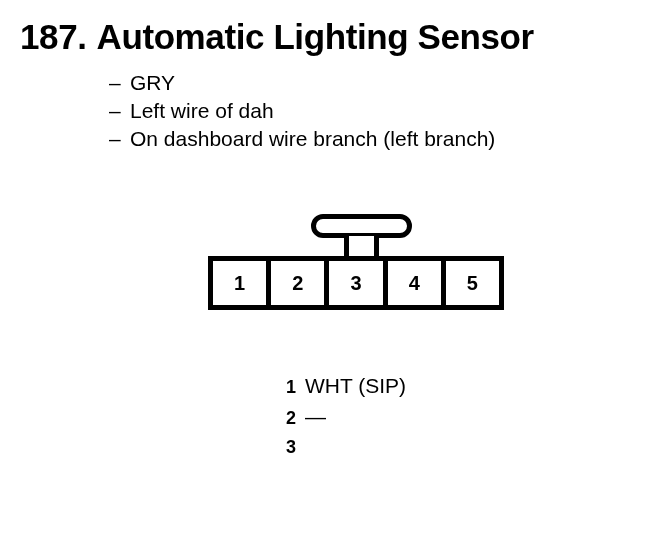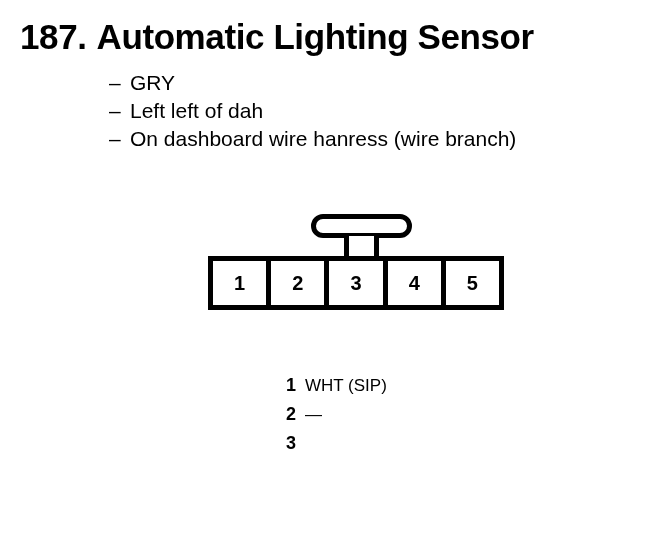--- a/index.html
+++ b/index.html
@@ -135,44 +135,44 @@
   }
   .legend-num {
     width: 20px;
     flex: 0 0 20px;
     text-align: right;
     font-weight: bold;
     font-size: 18px;
     margin-right: 9px;
   }
   .legend-val {
-    font-size: 17px;
+    font-size: 21px;
   }
 </style>
 </head>
 <body>
 
 <div class="page">
 
   <div class="title">
     <span class="num">187.</span><span>Automatic Lighting Sensor</span>
   </div>
 
   <div class="bullets">
     <div class="bullet-line">
       <span class="bullet-dash">–</span>
       <span>GRY</span>
     </div>
     <div class="bullet-line">
       <span class="bullet-dash">–</span>
-      <span>Left left of dah</span>
+      <span>Left wire of dah</span>
     </div>
     <div class="bullet-line">
       <span class="bullet-dash">–</span>
-      <span>On dashboard wire hanress (wire branch)</span>
+      <span>On dashboard wire branch (left branch)</span>
     </div>
   </div>
 
   <div class="connector">
     <div class="latch"></div>
     <div class="stem-left"></div>
     <div class="stem-right"></div>
     <div class="stem-fill"></div>
     <div class="body-box">
       <div class="pin-cell">1</div>

